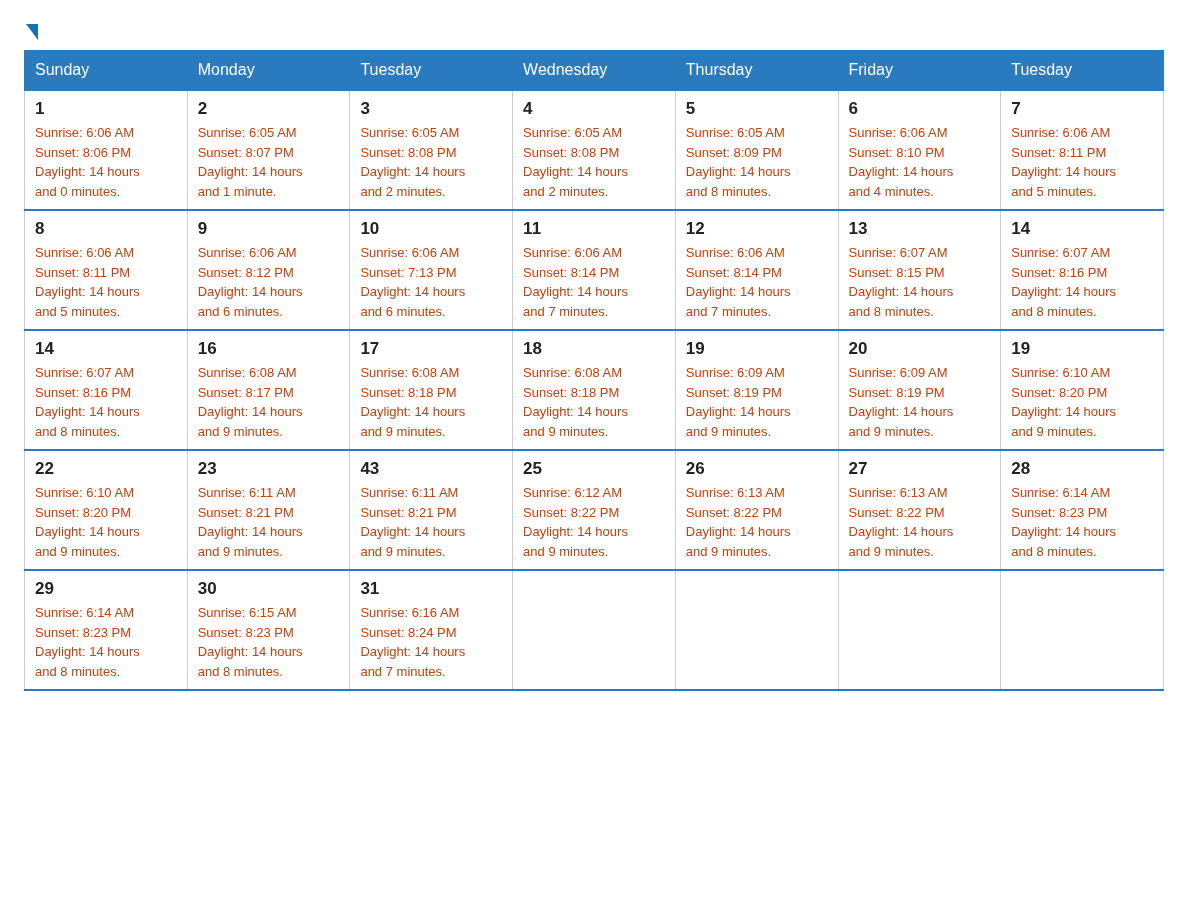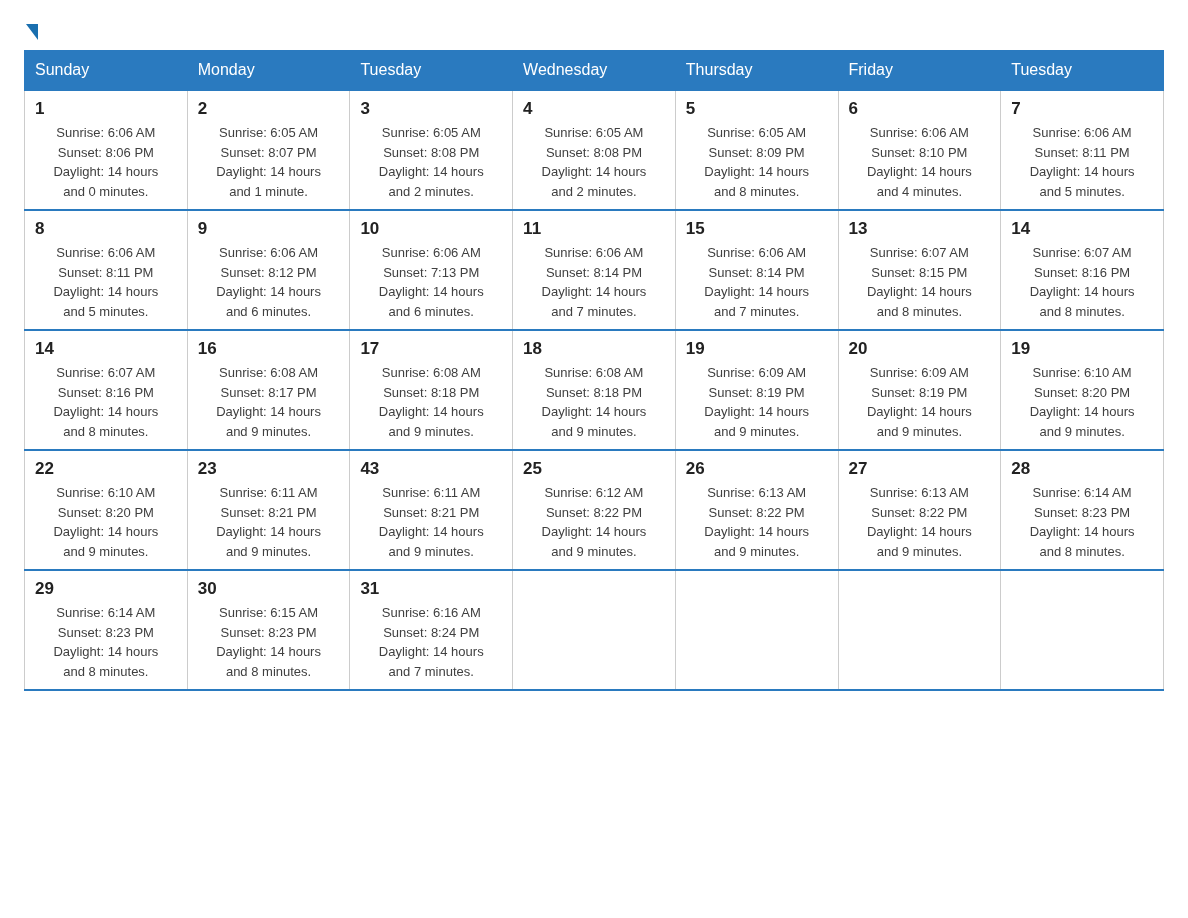--- a/index.html
+++ b/index.html
@@ -83,22 +83,21 @@
     .day-number {
       font-size: 17px;
       font-weight: bold;
       display: block;
       margin-bottom: 4px;
       color: #222;
     }
     .day-info {
       font-size: 13px;
       line-height: 1.5;
-      color: #404040;
-      text-align: center;
+      color: #c2410c;
     }
     .empty-cell {
       background: #fff;
       border: 1px solid #ccc;
       border-top: 2px solid #2a7abf;
     }
     tr:last-child td {
       border-bottom: 2px solid #2a7abf;
     }
   </style>
@@ -228,21 +227,21 @@
         <td>
           <span class="day-number">11</span>
           <div class="day-info">
             <span>Sunrise: 6:06 AM</span><br>
             <span>Sunset: 8:14 PM</span><br>
             <span>Daylight: 14 hours</span><br>
             <span>and 7 minutes.</span>
           </div>
         </td>
         <td>
-          <span class="day-number">15</span>
+          <span class="day-number">12</span>
           <div class="day-info">
             <span>Sunrise: 6:06 AM</span><br>
             <span>Sunset: 8:14 PM</span><br>
             <span>Daylight: 14 hours</span><br>
             <span>and 7 minutes.</span>
           </div>
         </td>
         <td>
           <span class="day-number">13</span>
           <div class="day-info">

